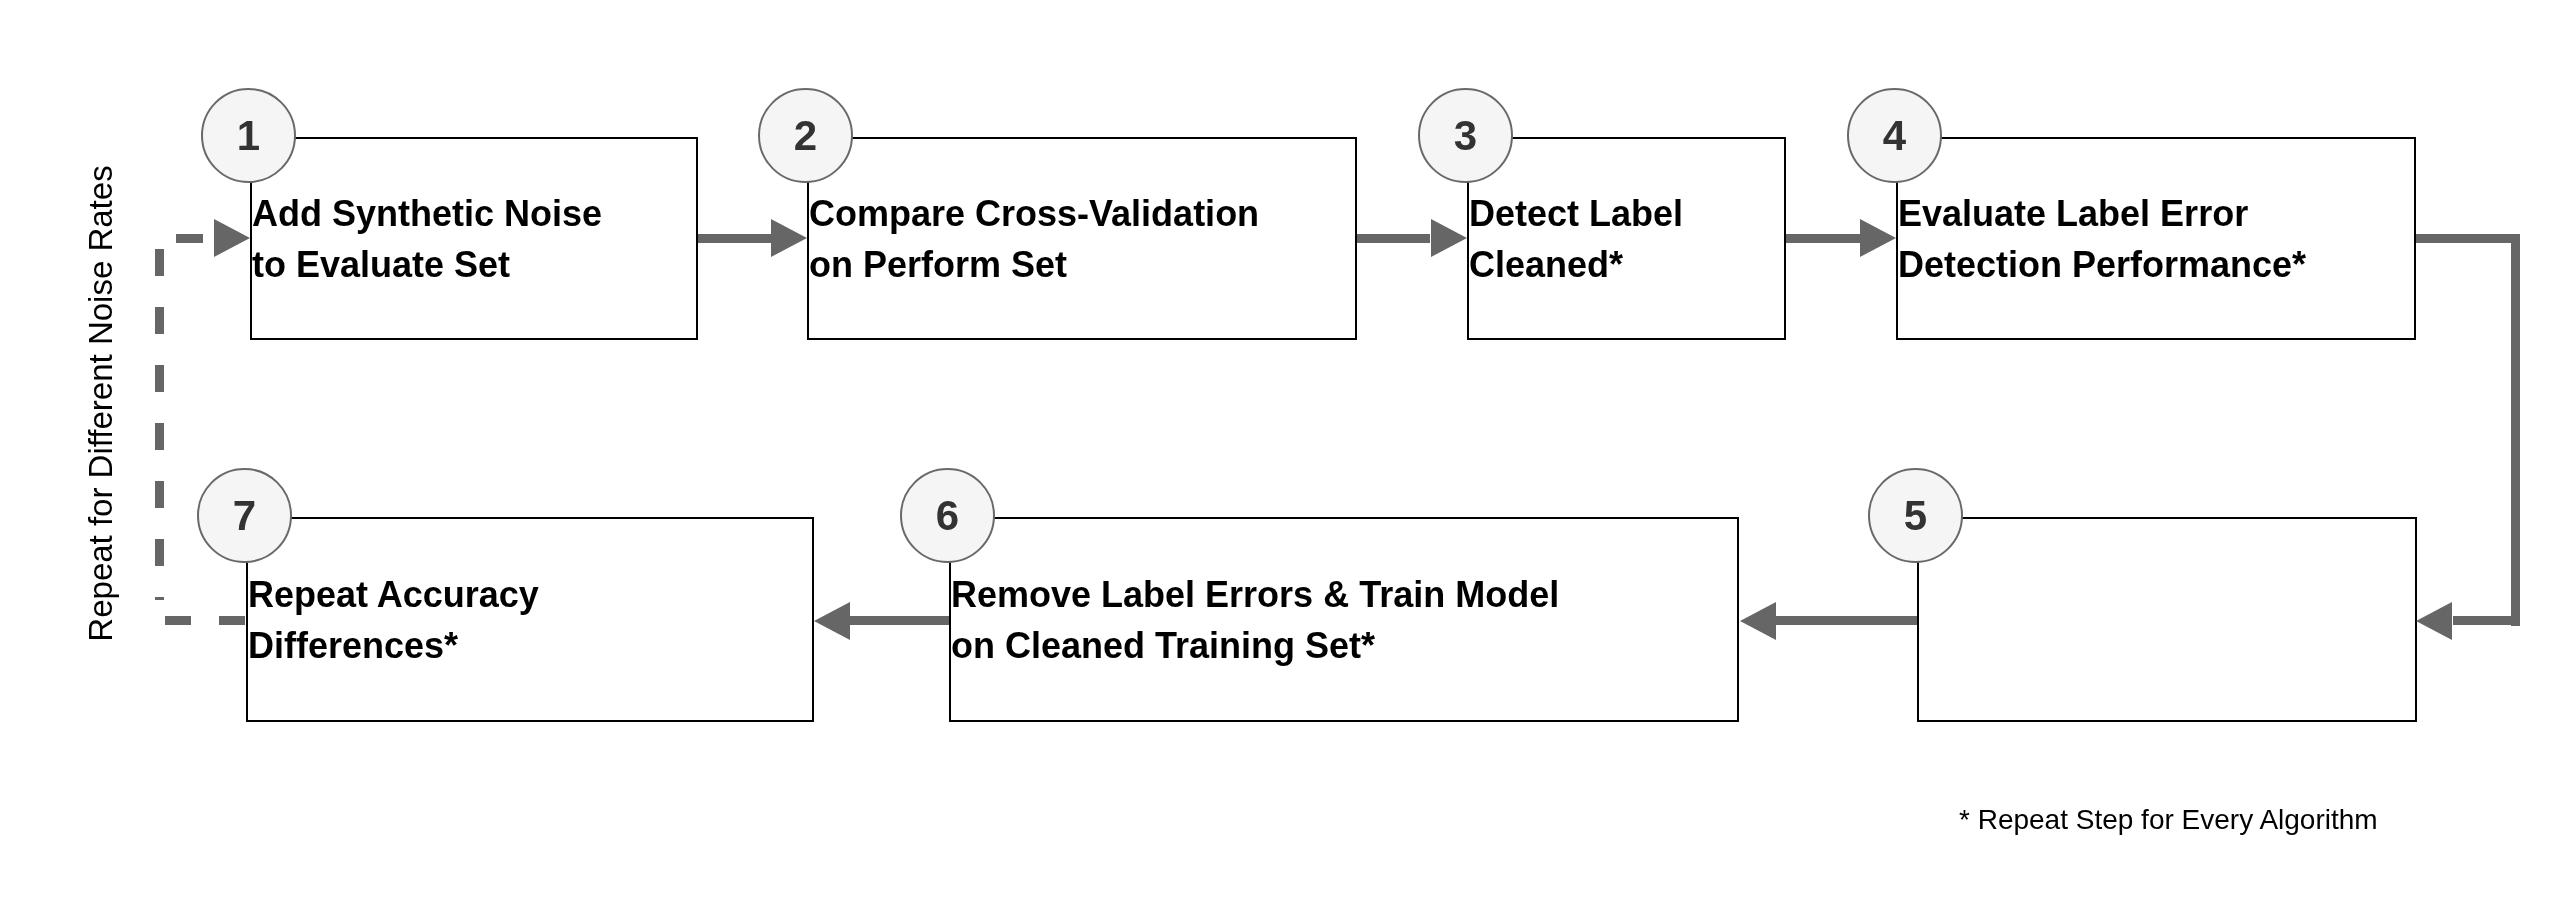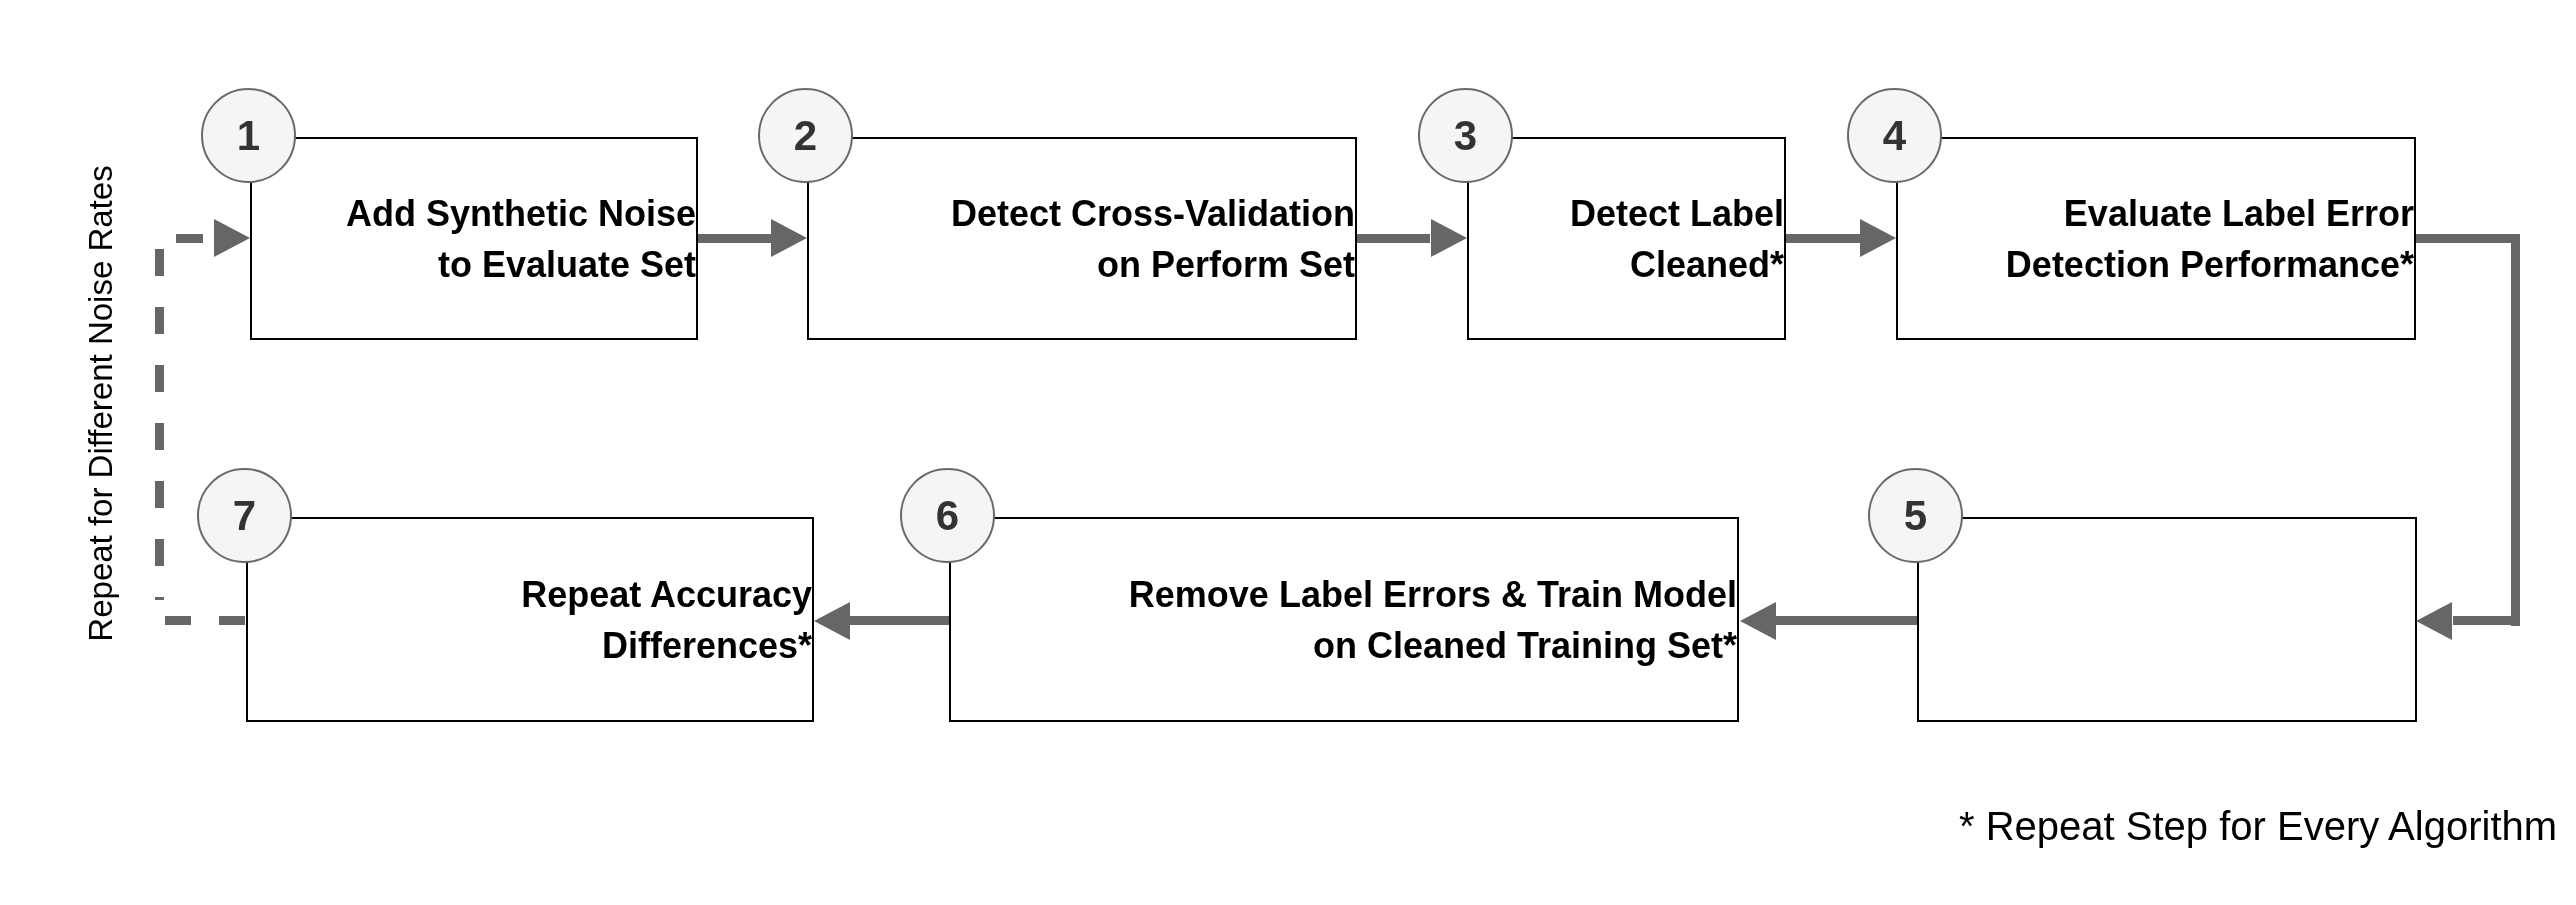--- a/index.html
+++ b/index.html
@@ -14,21 +14,21 @@
   
   .box {
     position:absolute;
     box-sizing:border-box;
     background:#ffffff;
     border:2.8px solid #000000;
   }
   .label {
     position:absolute; left:0; top:0; right:0; bottom:0;
     display:flex; flex-direction:column;
-    justify-content:center; align-items:flex-end;
+    justify-content:center; align-items:flex-start;
     font-weight:bold; font-size:36px; line-height:51px;
     color:#000000; text-align:center; white-space:nowrap;
   }
 
   
   .badge {
     position:absolute; left:-51px; top:-51px;
     width:91px; height:91px;
     border:2.8px solid #696969; border-radius:50%;
     background:#f5f5f5;
@@ -61,21 +61,21 @@
   
   .vlabel {
     position:absolute; left:-241px; top:381px;
     width:683px; height:45px; line-height:45px;
     transform:rotate(-90deg);
     text-align:center; font-size:33px; color:#000000; white-space:nowrap;
   }
 
   .footnote {
     position:absolute; left:1959px; top:804px;
-    font-size:40px; color:#000000; white-space:nowrap;text-align:right;
+    font-size:28px; color:#000000; white-space:nowrap;text-align:right;
   }
 
   
   .b1 { left:250px;  top:137px; width:448px;  height:203px; }
   .b2 { left:807px; top:137px; width:550px;  height:203px; }
   .b3 { left:1467px; top:137px; width:319px;  height:203px; }
   .b4 { left:1896px; top:137px; width:520px;  height:203px; }
   .b5 { left:1917px; top:517px; width:500px;  height:205px; }
   .b6 { left:949px; top:517px; width:790px; height:205px; }
   .b7 { left:246px;  top:517px; width:568px; height:205px; }
@@ -95,21 +95,21 @@
       <span>Add Synthetic Noise</span>
       <span>to Evaluate Set</span>
     </div>
   </div>
 
   <div class="box b2">
     <div class="badge">
         <span>2</span>
       </div>
     <div class="label">
-      <span>Detect Cross-Validation</span>
+      <span>Compare Cross-Validation</span>
       <span>on Perform Set</span>
     </div>
   </div>
 
   <div class="box b3">
     <div class="badge">
         <span>3</span>
       </div>
     <div class="label">
       <span>Detect Label</span>

